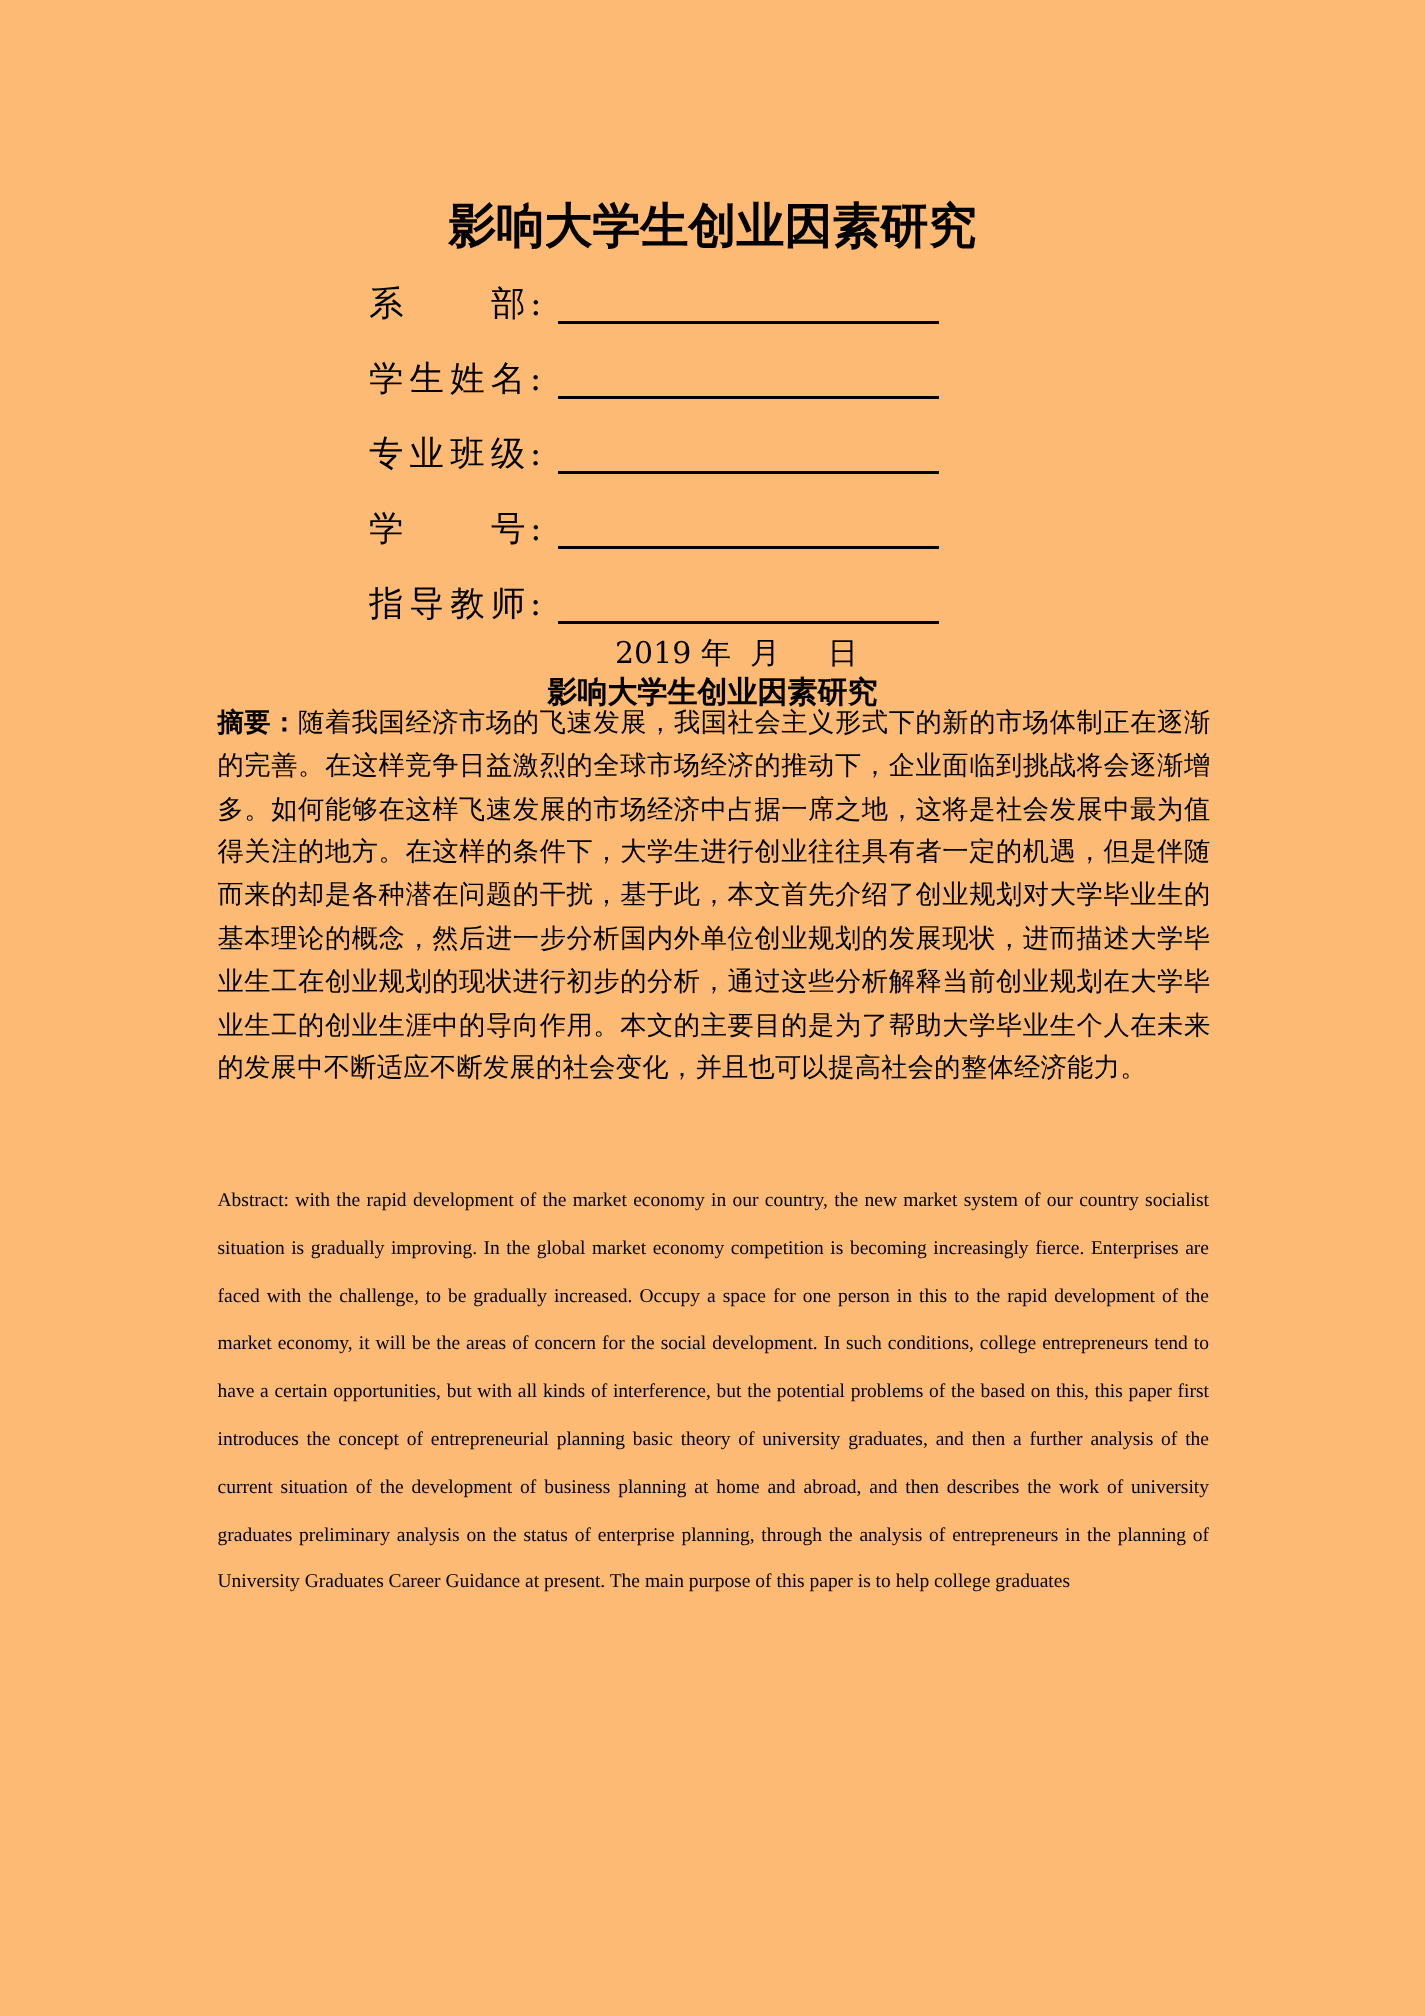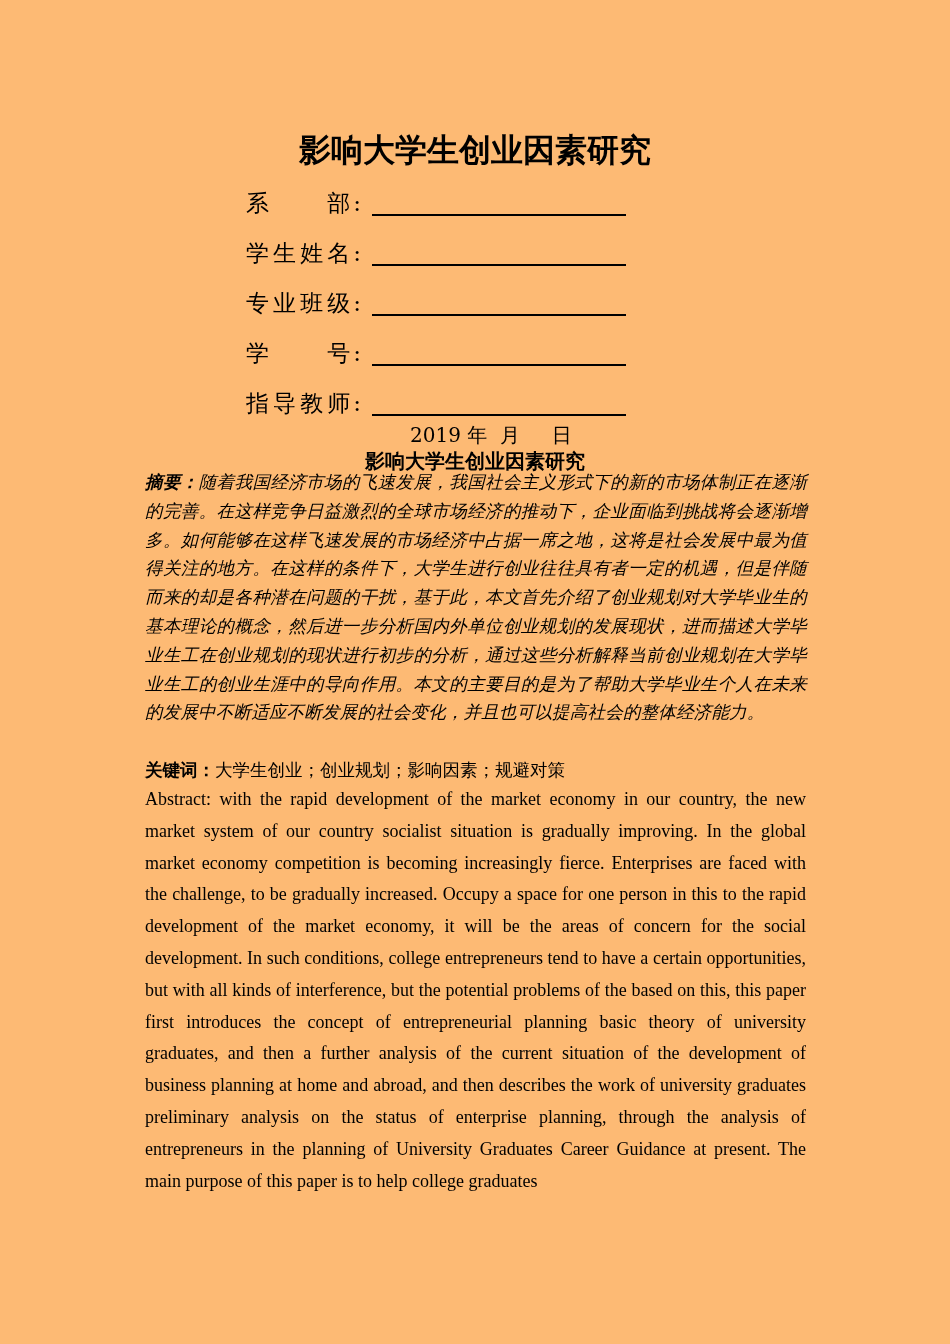--- a/index.html
+++ b/index.html
@@ -78,42 +78,41 @@
     .cn-abstract {
       position: absolute;
       top: 468px;
       left: 145px;
       width: 662px;
       font-family: "DejaVu Serif", serif;
       font-size: 17.5px;
       line-height: 28.8px;
       text-align: justify;
       letter-spacing: 0.2px;
-      font-style: italic;
     }
     .bold-label {
       font-family: "DejaVu Sans", sans-serif;
       font-weight: bold;
     }
     .cn-keywords {
       position: absolute;
       top: 756px;
       left: 145px;
       width: 662px;
       font-family: "DejaVu Serif", serif;
       font-size: 17.5px;
       line-height: 28px;
     }
     .en-abstract {
       position: absolute;
       top: 784px;
       left: 145px;
       width: 661px;
       font-family: "Liberation Serif", serif;
-      font-size: 18px;
+      font-size: 13px;
       line-height: 31.8px;
       text-align: justify;
     }
   </style>
 </head>
 <body>
 
 <div class="page">
 
   <div class="cover-title">影响大学生创业因素研究</div>
@@ -178,17 +177,16 @@
     </div>
     <div class="field-line"></div>
   </div>
 
   <div class="date-line">2019 年  月     日</div>
 
   <div class="abs-title">影响大学生创业因素研究</div>
 
   <div class="cn-abstract"><span class="bold-label">摘要：</span><span>随着我国经济市场的飞速发展，我国社会主义形式下的新的市场体制正在逐渐的完善。在这样竞争日益激烈的全球市场经济的推动下，企业面临到挑战将会逐渐增多。如何能够在这样飞速发展的市场经济中占据一席之地，这将是社会发展中最为值得关注的地方。在这样的条件下，大学生进行创业往往具有者一定的机遇，但是伴随而来的却是各种潜在问题的干扰，基于此，本文首先介绍了创业规划对大学毕业生的基本理论的概念，然后进一步分析国内外单位创业规划的发展现状，进而描述大学毕业生工在创业规划的现状进行初步的分析，通过这些分析解释当前创业规划在大学毕业生工的创业生涯中的导向作用。本文的主要目的是为了帮助大学毕业生个人在未来的发展中不断适应不断发展的社会变化，并且也可以提高社会的整体经济能力。</span></div>
 
-  <div class="cn-keywords"><span class="bold-label">关键词：</span><span>大学生创业；创业规划；影响因素；规避对策</span></div>
 
   <div class="en-abstract">Abstract: with the rapid development of the market economy in our country, the new market system of our country socialist situation is gradually improving. In the global market economy competition is becoming increasingly fierce. Enterprises are faced with the challenge, to be gradually increased. Occupy a space for one person in this to the rapid development of the market economy, it will be the areas of concern for the social development. In such conditions, college entrepreneurs tend to have a certain opportunities, but with all kinds of interference, but the potential problems of the based on this, this paper first introduces the concept of entrepreneurial planning basic theory of university graduates, and then a further analysis of the current situation of the development of business planning at home and abroad, and then describes the work of university graduates preliminary analysis on the status of enterprise planning, through the analysis of entrepreneurs in the planning of University Graduates Career Guidance at present. The main purpose of this paper is to help college graduates</div>
 
 </div>
 
 </body></html>

